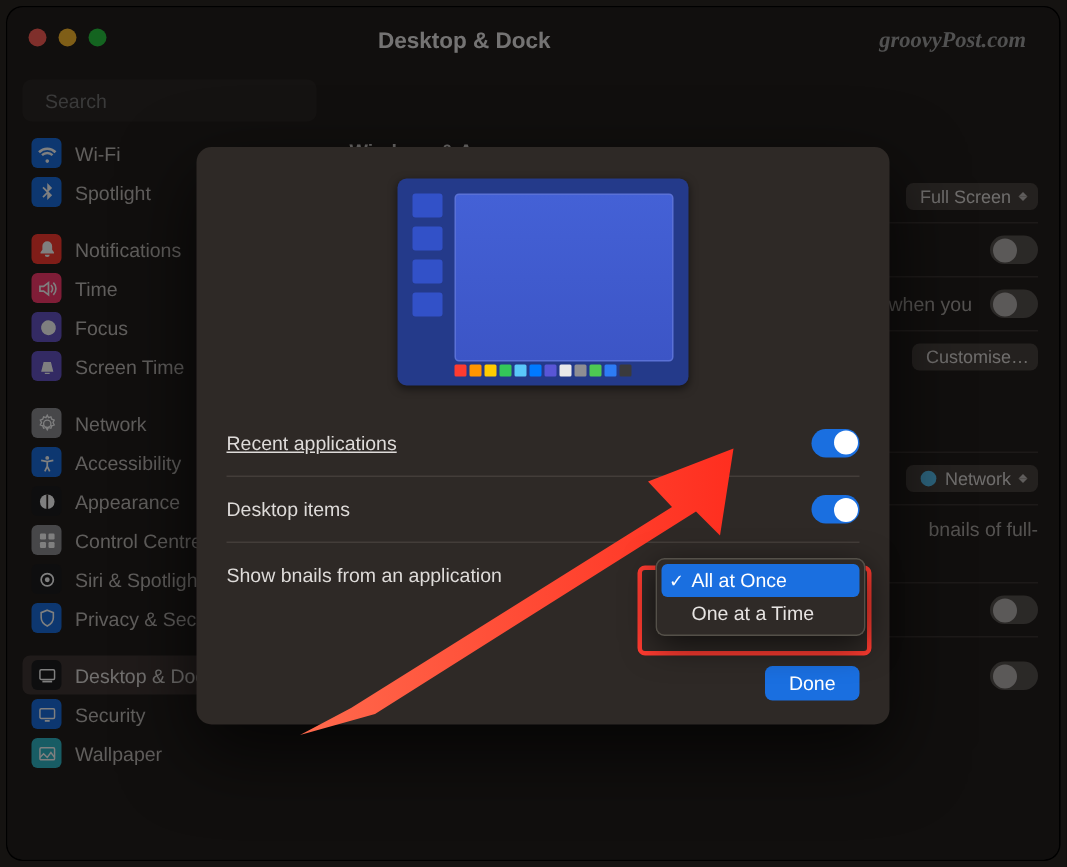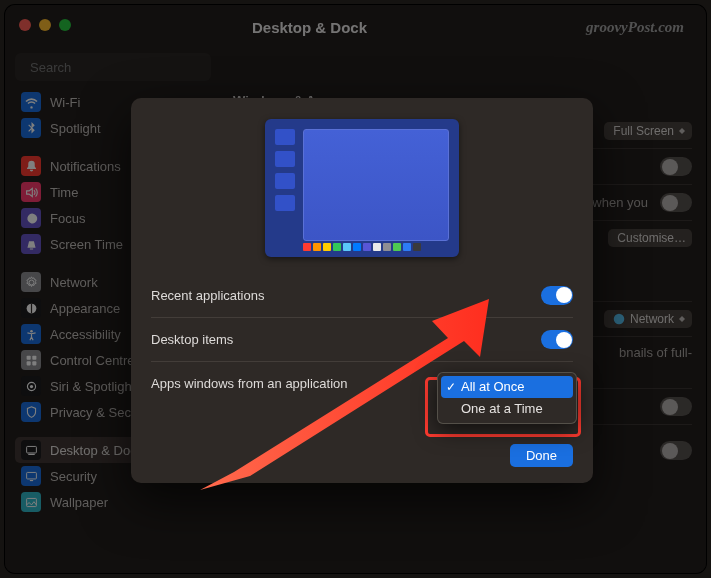--- a/index.html
+++ b/index.html
@@ -51,21 +51,21 @@
 
 
 .mc-preview { width: 194px; height: 138px; margin: 3px auto 16px; background: #243a8a; border-radius: 6px; box-shadow: 0 2px 6px rgba(0,0,0,.5); position: relative; padding: 10px 10px 16px 10px; display:flex; gap:8px; }
 .mc-preview .tiles { display:flex; flex-direction:column; gap:6px; }
 .mc-preview .tiles span { width: 20px; height: 16px; background:#3251c8; border-radius:2px; }
 .mc-preview .main-win { flex:1; background: linear-gradient(#4461d6,#3c55c6); border:1px solid #5a71d6; border-radius:3px; }
 .mc-preview .dock { position:absolute; bottom:6px; left:50%; transform:translateX(-50%); display:flex; gap:2px; }
 .mc-preview .dock span { width:8px; height:8px; border-radius:1px; }
 
 .sheet-row { display:flex; align-items:center; justify-content:space-between; height:44px; border-top:1px solid #433d39; color:#dedbd9; font-size:13px; }
-.sheet-row-first { border-top:0; }
+.sheet-row-first { border-top:0;text-decoration:underline; }
 
 .on-toggle { width: 32px; height: 19px; background: #1a6fe0; border-radius: 19px; position: relative; }
 .on-toggle::after { content:""; position:absolute; top:1.5px; right:1.5px; width:16px; height:16px; background:#fff; border-radius:50%; }
 
 
 .dd-wrap { position: relative; z-index: 500; }
 .dd-menu { position:absolute; top:-12px; right:-4px; width:140px; background:#2f2a27; border-radius:6px; box-shadow:0 6px 22px rgba(0,0,0,.65),0 0 0 1px #545049 inset; padding:4px; }
 .dd-item { height:22px; padding:0 8px 0 20px; display:flex; align-items:center; color:#e6e3e1; font-size:13px; border-radius:4px; position:relative; }
 .dd-item.sel { background:#1a6fe0; color:#fff; }
 .dd-item.sel::before { content:"✓"; position:absolute; left:5px; font-size:12px; }
@@ -152,36 +152,36 @@
       <div class="sep"></div>
       <div class="sb-item">
         <span class="sb-ico" style="background:#8e8e93">
           <svg viewBox="0 0 16 16">
             <path d="M8 5a3 3 0 100 6 3 3 0 000-6zM8 1l1 2 2-.7.7 2 2 .7-1 2 1 2-2 .7-.7 2-2-.7-1 2-1-2-2 .7-.7-2-2-.7 1-2-1-2 2-.7.7-2 2 .7z" fill="none" stroke="#fff" stroke-width="1.1"></path>
           </svg>
         </span>
         <span>Network</span>
       </div>
       <div class="sb-item">
+        <span class="sb-ico" style="background:#1a6fe0">
+          <svg viewBox="0 0 16 16">
+            <circle cx="8" cy="4" r="1.6"></circle>
+            <path d="M3 6l5 1 5-1M8 7v4l-2 4M8 11l2 4" fill="none" stroke="#fff" stroke-width="1.4"></path>
+          </svg>
+        </span>
+        <span>Accessibility</span>
+      </div>
+      <div class="sb-item">
         <span class="sb-ico" style="background:#1c1c1e">
           <svg viewBox="0 0 16 16">
             <circle cx="8" cy="8" r="6"></circle>
             <path d="M8 2v12" stroke="#2e2926" stroke-width="1.5"></path>
           </svg>
         </span>
         <span>Appearance</span>
-      </div>
-      <div class="sb-item">
-        <span class="sb-ico" style="background:#1a6fe0">
-          <svg viewBox="0 0 16 16">
-            <circle cx="8" cy="4" r="1.6"></circle>
-            <path d="M3 6l5 1 5-1M8 7v4l-2 4M8 11l2 4" fill="none" stroke="#fff" stroke-width="1.4"></path>
-          </svg>
-        </span>
-        <span>Accessibility</span>
       </div>
       <div class="sb-item">
         <span class="sb-ico" style="background:#8e8e93">
           <svg viewBox="0 0 16 16">
             <rect x="2" y="2" width="5" height="5" rx="1"></rect>
             <rect x="9" y="2" width="5" height="5" rx="1"></rect>
             <rect x="2" y="9" width="5" height="5" rx="1"></rect>
             <rect x="9" y="9" width="5" height="5" rx="1"></rect>
           </svg>
         </span>
@@ -314,21 +314,21 @@
 
     <div class="sheet-row sheet-row-first">
       <span>Recent applications</span>
       <span class="on-toggle"></span>
     </div>
     <div class="sheet-row">
       <span>Desktop items</span>
       <span class="on-toggle"></span>
     </div>
     <div class="sheet-row">
-      <span>Apps windows from an application</span>
+      <span>Show bnails from an application</span>
       <span class="dd-wrap">
         <span class="dd-menu">
           <div class="dd-item sel">All at Once</div>
           <div class="dd-item">One at a Time</div>
         </span>
       </span>
     </div>
 
     <div class="highlight-box"></div>
 

